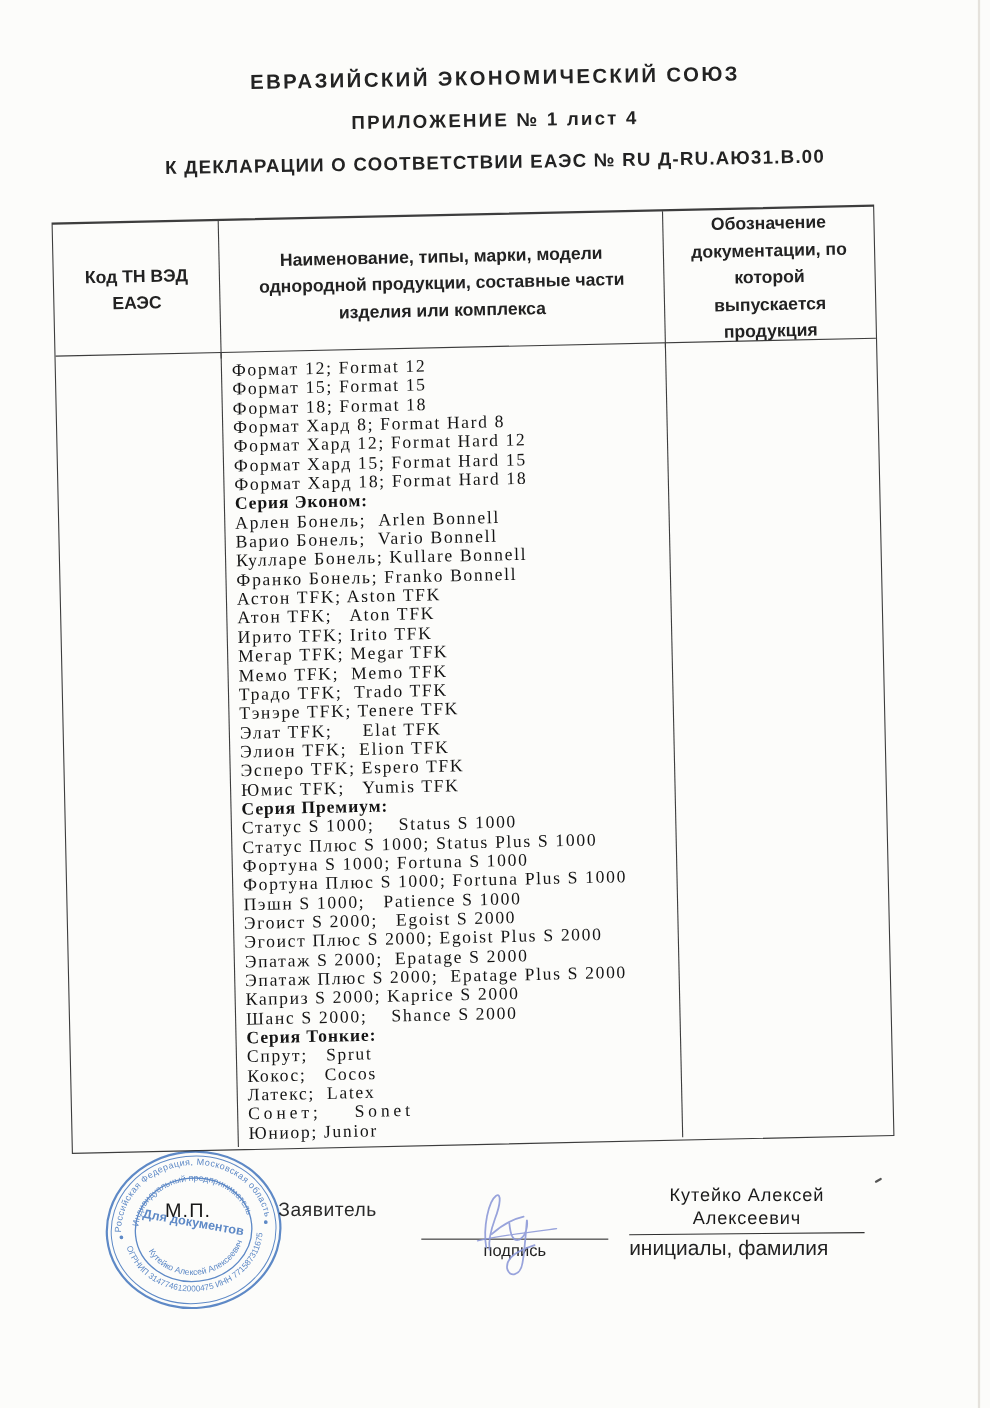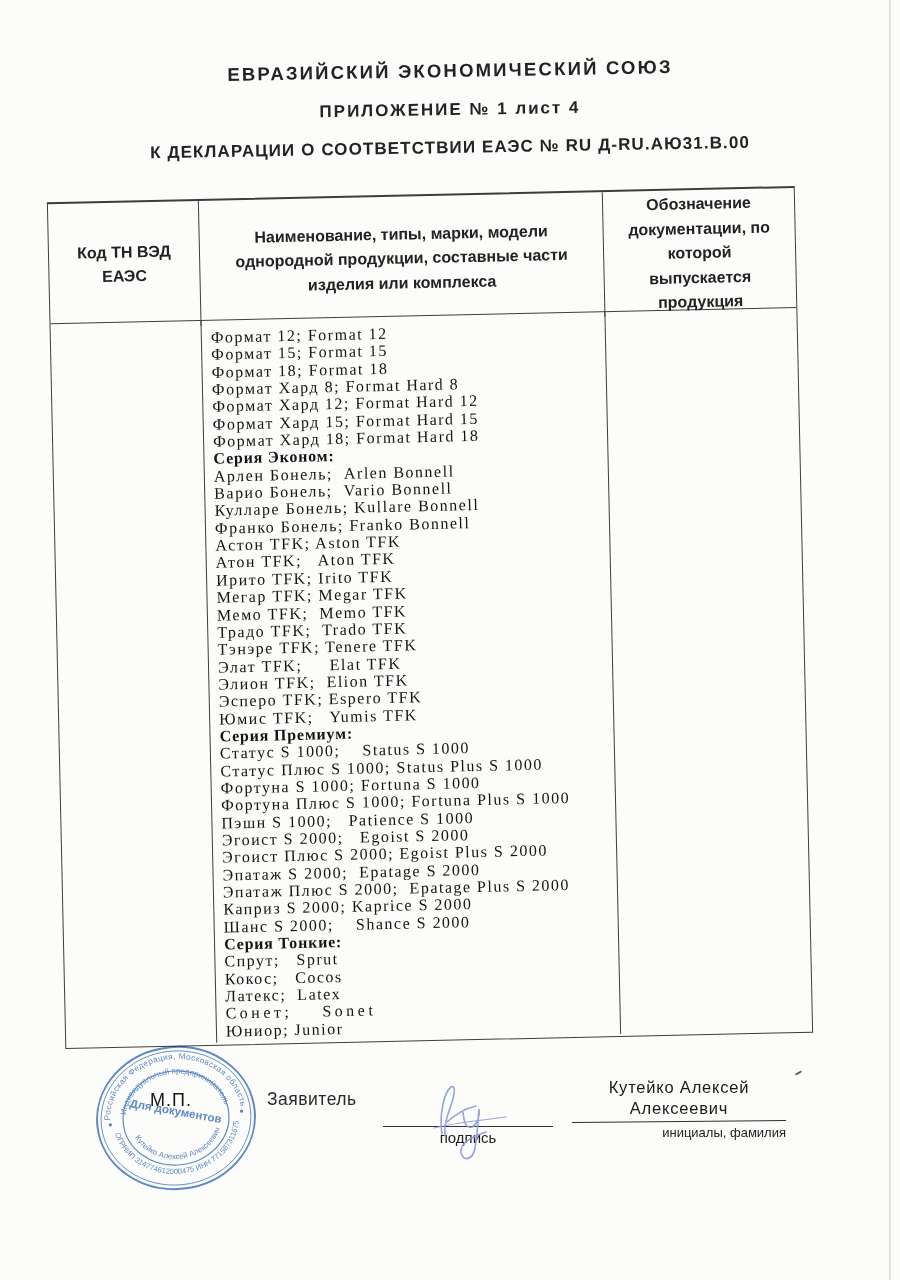--- a/index.html
+++ b/index.html
@@ -43,30 +43,30 @@
   .td2{
     padding:8px 0 0 9px;
     font-family:"Liberation Serif", serif;
     font-size:16px;line-height:17.35px;letter-spacing:1.5px;
     white-space:pre;color:#141414;overflow:hidden;
   }
   .prod-row.bold{font-weight:bold;letter-spacing:0.8px;}
   .prod-row.ls{letter-spacing:3.5px;}
   
   .mp{left:132px;top:1090px;font-size:18px;letter-spacing:1px;color:#161616;z-index:5;margin-left:18px;}
-  .applicant{left:253px;top:1089px;font-size:17.5px;letter-spacing:0.5px;color:#2a2a2a;padding-left:14px;}
+  .applicant{left:253px;top:1089px;font-size:17.5px;letter-spacing:0.5px;color:#2a2a2a;}
   .sig-line{left:383px;top:1126px;width:170px;border-top:1.7px solid #2f2f2f;}
   .sig-caption{left:383px;top:1129px;width:170px;text-align:center;font-size:15px;color:#222;}
   .name-block{
     left:565px;top:1077px;width:228px;text-align:center;
     font-family:Liberation Sans, sans-serif;font-size:16.5px;line-height:21px;
     white-space:pre-line;color:#1a1a1a;letter-spacing:0.8px;
   }
   .name-line{left:572px;top:1121px;width:214px;border-top:1.5px solid #2f2f2f;transform:rotate(-0.5deg);}
-  .name-caption{left:572px;top:1125px;width:214px;text-align:right;font-size:13px;color:#222;}
+  .name-caption{left:572px;top:1125px;width:214px;text-align:left;font-size:19px;color:#222;}
   .pen-tick{left:795px;top:1072px;width:7px;height:2px;background:#555;transform:rotate(-30deg);border-radius:2px;}
   
   .stamp{left:94px;top:1043px;z-index:3;mix-blend-mode:multiply;opacity:0.9;transform:rotate(-6deg);}
   .signature{left:430px;top:1082px;z-index:6;}
   .paper-edge{left:889px;top:0;width:2px;height:1280px;background:#dedbd4;opacity:0.8;}
 </style>
 </head>
 <body>
 
 <div class="abs title t1">ЕВРАЗИЙСКИЙ ЭКОНОМИЧЕСКИЙ СОЮЗ</div>

